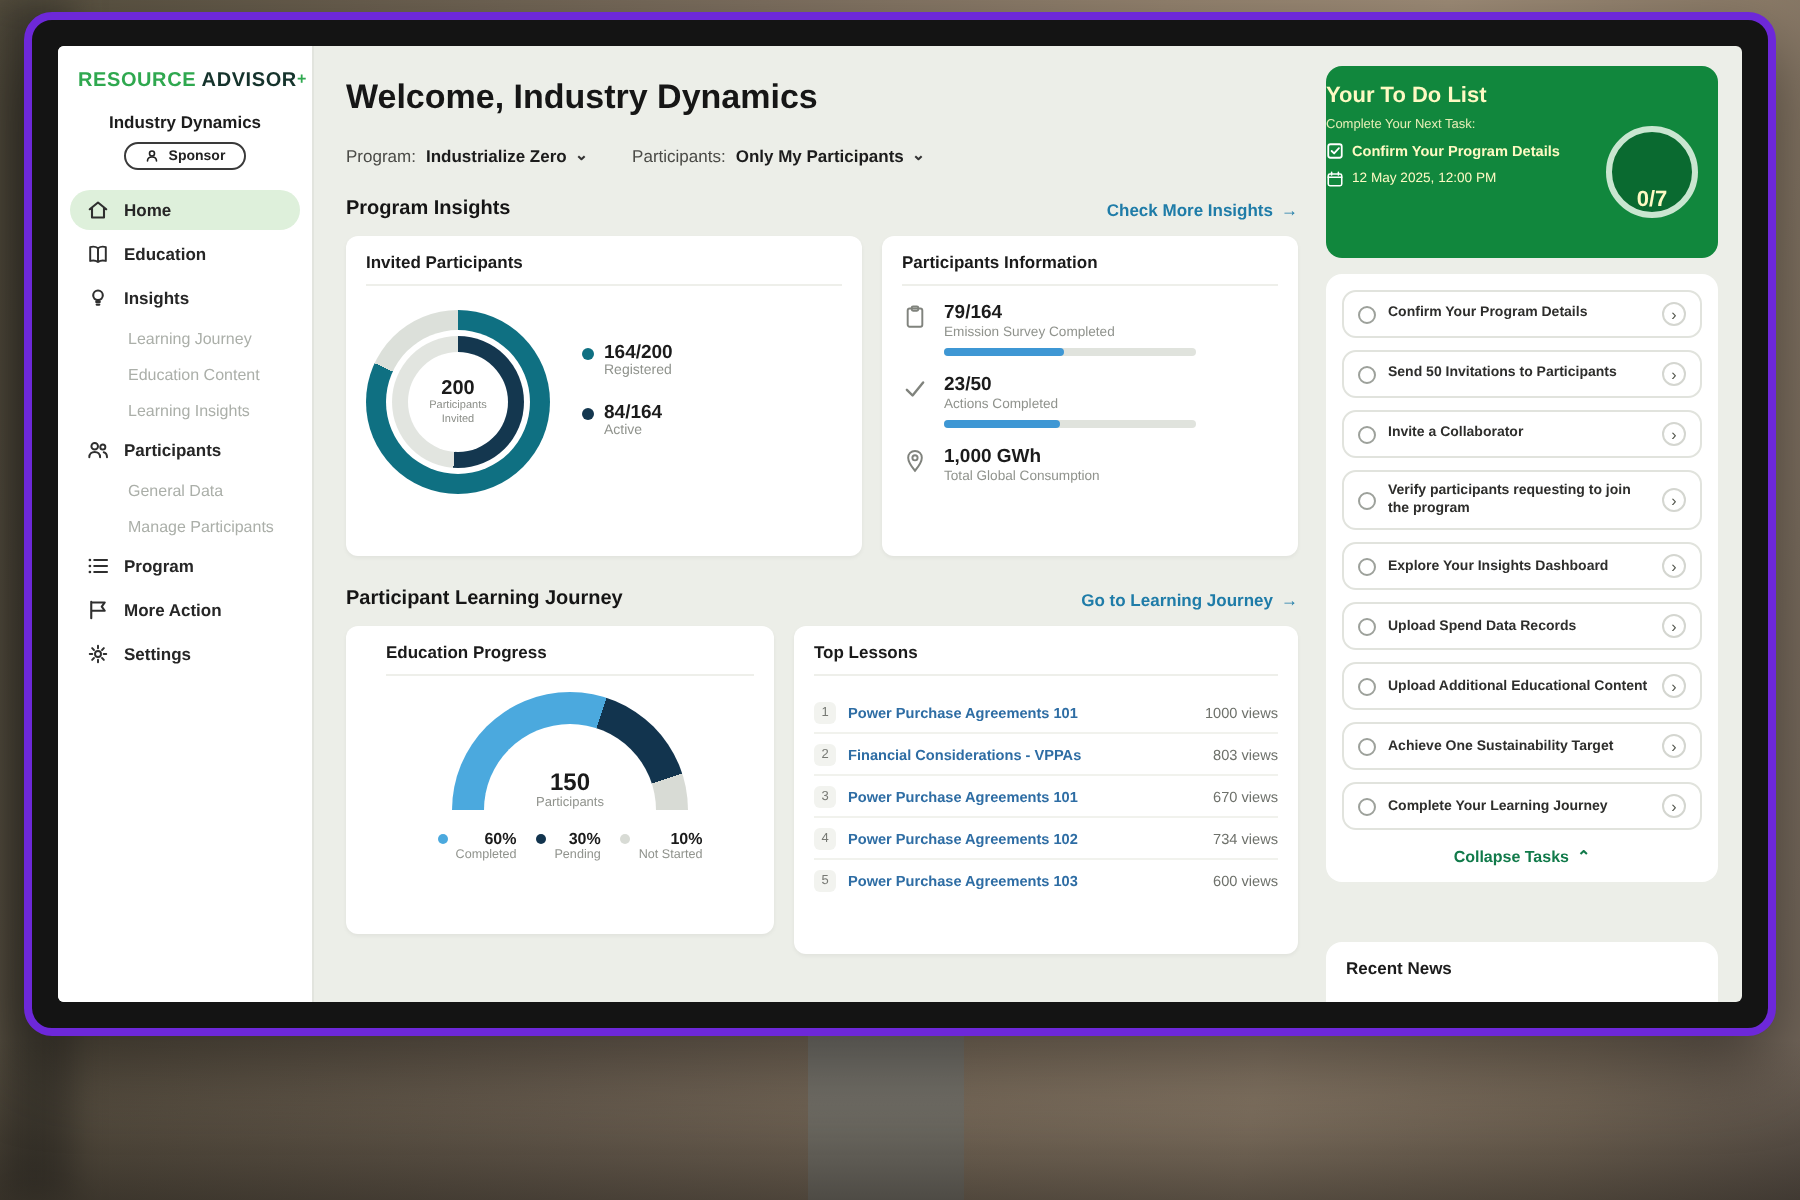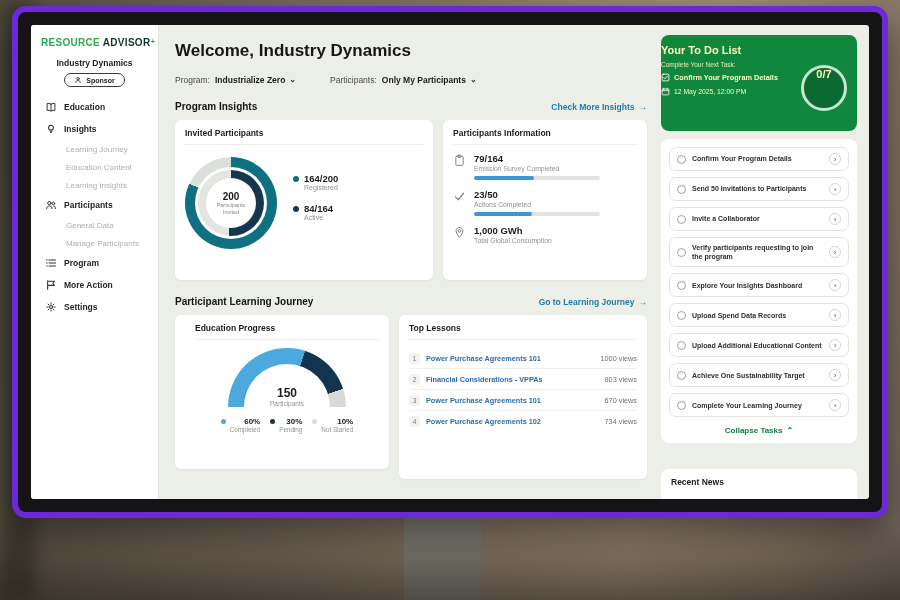--- a/index.html
+++ b/index.html
@@ -6,40 +6,40 @@
   body {
     width:900px; height:600px; overflow:hidden; position:relative;
     font-family:"Liberation Sans", sans-serif;
     background:linear-gradient(100deg,#57503f 0%,#6a5f4f 18%,#7e7060 38%,#94836f 58%,#9f8d78 72%,#8b7b68 88%,#71655a 100%);
   }
   .bg-left{position:absolute;left:0;top:0;width:36px;height:100%;background:rgba(42,40,34,.55);filter:blur(8px);}
   .bg-bottom{position:absolute;left:0;bottom:0;width:100%;height:80px;background:linear-gradient(180deg,rgba(0,0,0,0),rgba(25,22,18,.55));}
   .stand{position:absolute;left:404px;top:514px;width:78px;height:86px;background:linear-gradient(180deg,#908d85,#6b6860 55%,#4e4b45);}
 
   .monitor{position:absolute;left:12px;top:6px;width:876px;height:512px;background:#141414;
-    border:6px solid #6d28d9;border-radius:14px;padding:13px;box-shadow:0 16px 36px rgba(0,0,0,.5);}
+    border:4px solid #6d28d9;border-radius:14px;padding:13px;box-shadow:0 16px 36px rgba(0,0,0,.5);}
   .screen{width:100%;height:100%;background:#ECEEE8;display:flex;overflow:hidden;border-radius:3px;}
 
   
   .sidebar{width:128px;background:#fff;border-right:1px solid #E2E4DE;padding:8px 0 0;flex-shrink:0;}
   .logo{font-size:10px;font-weight:700;letter-spacing:.3px;padding:4px 10px 6px;white-space:nowrap;}
   .lg1{color:#2FA84F;} .lg2{color:#15332C;} .lgp{color:#2FA84F;font-size:8px;vertical-align:top;}
   .org{text-align:center;font-size:8.5px;font-weight:700;color:#1d1d1d;margin:4px 0 5px;}
   .badge{display:flex;align-items:center;gap:4px;width:fit-content;margin:0 auto 10px;border:1px solid #3a3a3a;
     border-radius:10px;padding:2px 9px;font-size:7px;font-weight:600;color:#222;}
   .nav-item{display:flex;align-items:center;gap:7px;margin:0 6px 2px;padding:4px 8px;border-radius:12px;
     font-size:8.5px;font-weight:600;color:#262626;cursor:pointer;}
   .nav-item svg{flex-shrink:0;color:#2f2f2f;}
   .nav-item.active{background:#DEF0DB;}
   .nav-item.sub{padding-left:29px;font-weight:400;color:#ABAFA9;font-size:8px;margin-bottom:1px;}
 
   
   .main{flex:1;padding:10px 12px 0 16px;min-width:0;}
   .welcome{font-size:17px;font-weight:700;color:#161616;margin:6px 0 14px;}
-  .filters{display:flex;gap:34px;align-items:center;margin-bottom:16px;}
+  .filters{display:flex;gap:22px;align-items:center;margin-bottom:16px;}
   .filter{display:flex;gap:5px;align-items:center;font-size:8.5px;color:#4a4a46;}
   .fval{font-weight:700;color:#1c1c1c;display:flex;gap:4px;align-items:center;cursor:pointer;}
   .chev{font-size:8px;color:#333;line-height:1;}
   .sec-row{display:flex;justify-content:space-between;align-items:center;margin-bottom:8px;}
   .sec-title{font-size:10px;font-weight:700;color:#151515;}
   .sec-link{font-size:8.5px;font-weight:700;color:#1F7CA8;display:flex;gap:4px;align-items:center;cursor:pointer;}
   .cards{display:flex;gap:10px;margin-bottom:16px;}
   .card{background:#fff;border-radius:6px;padding:8px 10px;box-shadow:0 1px 2px rgba(0,0,0,.05);}
   .card-title{font-size:8.5px;font-weight:700;color:#1b1b1b;padding-bottom:6px;border-bottom:1px solid #EEEFEA;margin-bottom:8px;}
 
@@ -92,21 +92,21 @@
 
   
   .rightpanel{width:210px;padding:10px 12px 0 2px;flex-shrink:0;display:flex;flex-direction:column;}
   .todo-green{position:relative;background:#11873D;border-radius:8px;padding:9px 0;color:#fef9c3;min-height:96px;flex-shrink:0;}
   .tg-title{font-size:11px;font-weight:700;margin-bottom:5px;}
   .tg-sub{font-size:6.5px;opacity:.9;margin-bottom:5px;}
   .tg-task{display:flex;gap:4px;align-items:flex-start;font-size:7.3px;font-weight:700;padding-right:56px;margin-bottom:5px;line-height:1.3;}
   .tg-date{display:flex;gap:4px;align-items:center;font-size:6.8px;padding-right:56px;}
   .tg-task svg,.tg-date svg{flex-shrink:0;color:#fff;}
   .todo-ring{position:absolute;right:10px;top:30px;width:46px;height:46px;border-radius:50%;background:#0A6A30;
-    border:3px solid #C9E6D0;display:flex;align-items:flex-start;justify-content:center;font-size:11px;font-weight:700;}
+    border:3px solid #C9E6D0;display:flex;align-items:flex-end;justify-content:center;font-size:11px;font-weight:700;}
   .todo-card{background:#fff;border-radius:8px;margin-top:8px;padding:8px 8px 2px;flex-shrink:0;}
   .task-row{display:flex;align-items:center;gap:6px;border:1px solid #E1E3DD;border-radius:7px;padding:5px 7px;margin-bottom:6px;cursor:pointer;}
   .task-check{width:9px;height:9px;border:1px solid #9DA19B;border-radius:50%;flex-shrink:0;}
   .task-label{flex:1;font-size:7px;font-weight:600;color:#2e2e2c;line-height:1.3;}
   .task-chev{width:12px;height:12px;border:1px solid #D4D6D0;border-radius:50%;display:flex;align-items:center;
     justify-content:center;font-size:8px;color:#55584F;flex-shrink:0;}
   .collapse{display:flex;gap:4px;justify-content:center;align-items:center;font-size:8px;font-weight:700;
     color:#117A4A;padding:3px 0 6px;cursor:pointer;}
   .news-card{background:#fff;border-radius:8px 8px 0 0;margin-top:auto;padding:8px 10px 12px;flex-shrink:0;}
   .news-title{font-size:8.5px;font-weight:700;color:#1b1b1b;}
@@ -128,20 +128,26 @@
     </div>
     <div class="org">Industry Dynamics</div>
     <div class="badge">
       <svg width="8" height="8" viewBox="0 0 16 16" fill="none" stroke="currentColor" stroke-width="1.6" stroke-linecap="round">
             <circle cx="8" cy="5.5" r="2.5"></circle>
             <path d="M3.5 13 C3.5 10.5 5.5 9 8 9 C10.5 9 12.5 10.5 12.5 13"></path>
           </svg>
       <span>Sponsor</span>
     </div>
     <nav>
+      <div class="nav-item active">
+        <svg width="12" height="12" viewBox="0 0 16 16" fill="none" stroke="currentColor" stroke-width="1.4" stroke-linecap="round" stroke-linejoin="round">
+              <path d="M2.5 7.5 L8 3 L13.5 7.5 M4 6.5 V13 H12 V6.5"></path>
+            </svg>
+        <span>Home</span>
+      </div>
       <div class="nav-item">
         <svg width="12" height="12" viewBox="0 0 16 16" fill="none" stroke="currentColor" stroke-width="1.3" stroke-linecap="round" stroke-linejoin="round">
               <path d="M8 4.2 C6.5 3 4.2 3 2.8 3.4 V12.6 C4.2 12.2 6.5 12.2 8 13.4 C9.5 12.2 11.8 12.2 13.2 12.6 V3.4 C11.8 3 9.5 3 8 4.2 Z M8 4.2 V13.4"></path>
             </svg>
         <span>Education</span>
       </div>
       <div class="nav-item">
         <svg width="12" height="12" viewBox="0 0 16 16" fill="none" stroke="currentColor" stroke-width="1.4" stroke-linecap="round">
               <circle cx="8" cy="6.2" r="3.2"></circle>
               <path d="M6.8 10.6 h2.4 M7.1 12.4 h1.8"></path>
@@ -355,20 +361,25 @@
         <div class="lesson-row">
           <span class="lrank">3</span>
           <span class="ltitle">Power Purchase Agreements 101</span>
           <span class="lviews">670 views</span>
         </div>
         <div class="lesson-row">
           <span class="lrank">4</span>
           <span class="ltitle">Power Purchase Agreements 102</span>
           <span class="lviews">734 views</span>
         </div>
+        <div class="lesson-row">
+          <span class="lrank">5</span>
+          <span class="ltitle">Power Purchase Agreements 103</span>
+          <span class="lviews">600 views</span>
+        </div>
       </div>
     </div>
   </main>
 
   <aside class="rightpanel">
     <div class="todo-green">
       <div class="tg-title">Your To Do List</div>
       <div class="tg-sub">Complete Your Next Task:</div>
       <div class="tg-task">
         <svg width="9" height="9" viewBox="0 0 16 16" fill="none" stroke="currentColor" stroke-width="1.6" stroke-linecap="round" stroke-linejoin="round">

